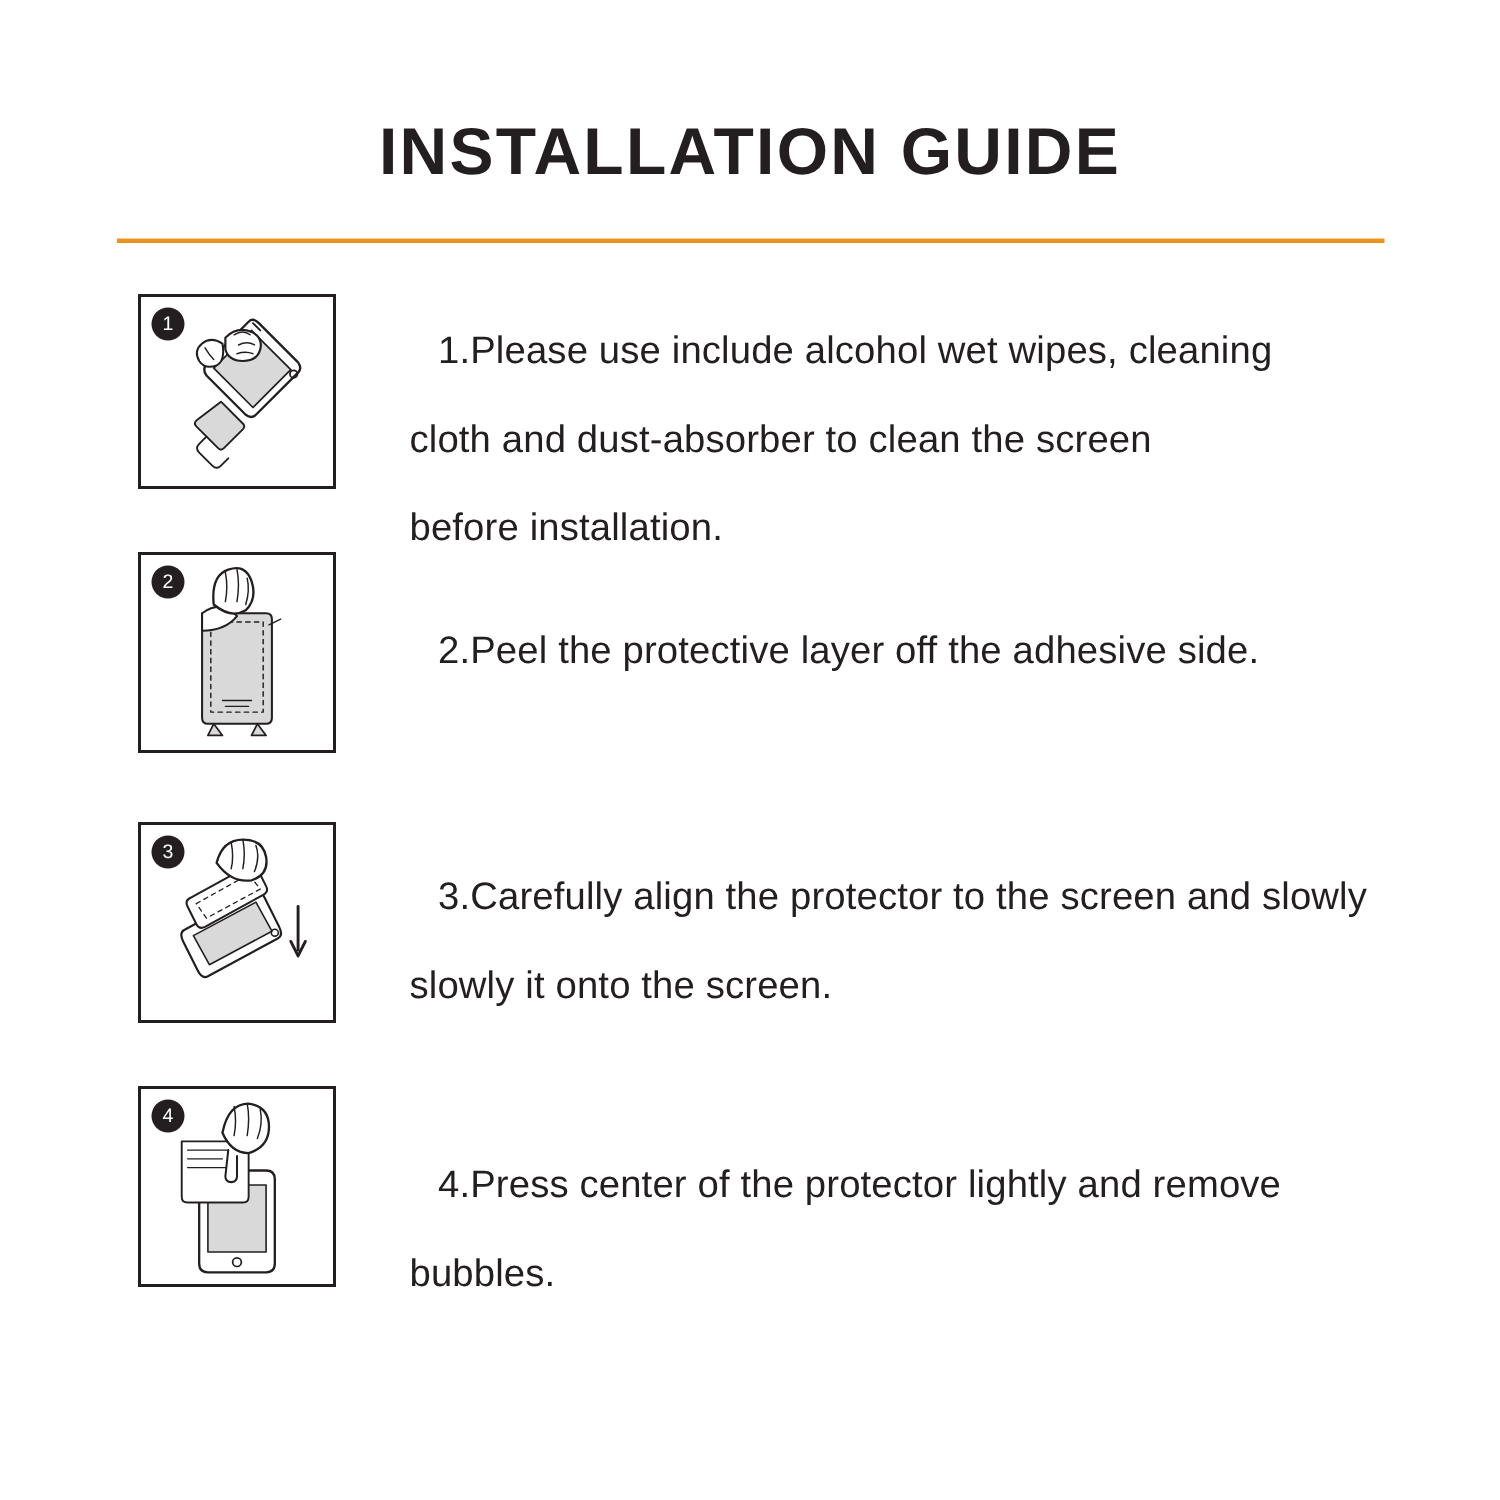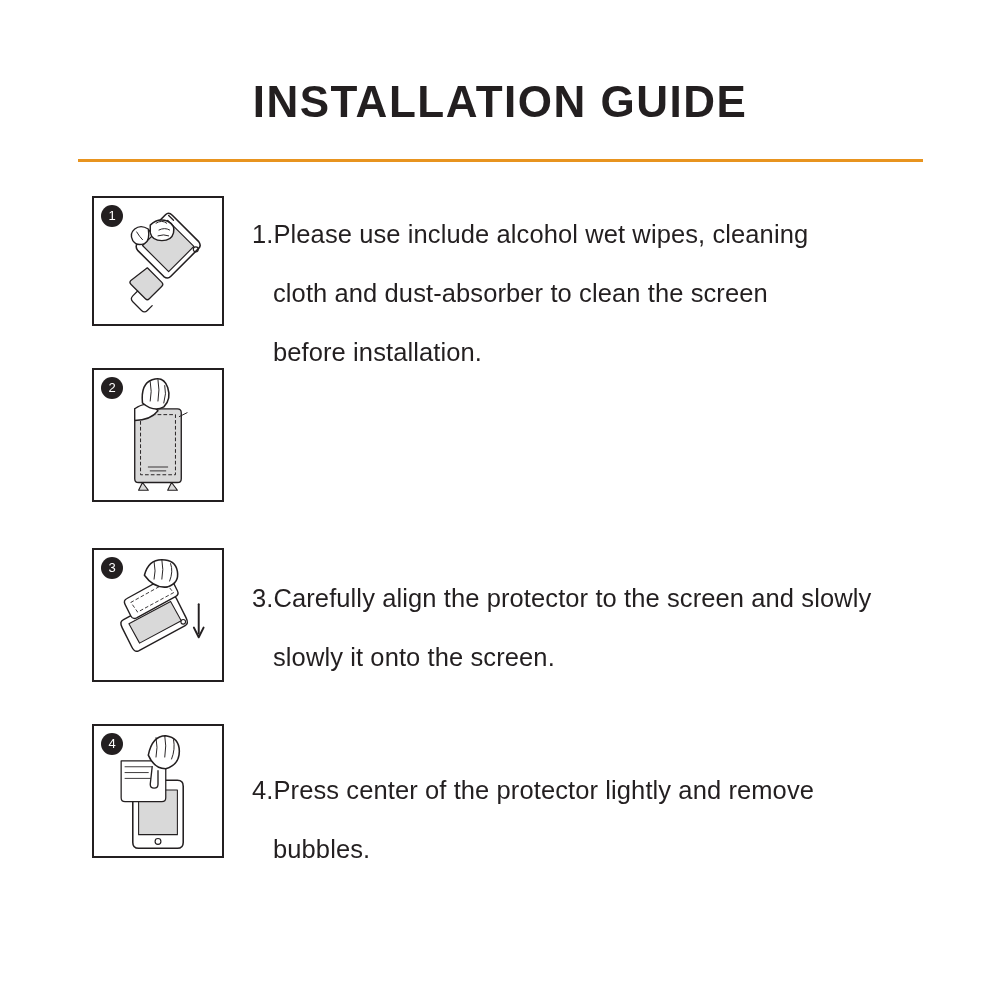--- a/index.html
+++ b/index.html
@@ -113,20 +113,21 @@
     display: block;
     text-indent: 0;
   }
   .indent-block {
     display: block;
     padding-left: 21px;
     margin-top: 23px;
   }
   .first-line {
     display: block;
+    margin-left: 40px;
   }
 </style>
 </head>
 <body>
 
 <div class="page">
 
   <div class="title">INSTALLATION GUIDE</div>
   <div class="rule"></div>
 
@@ -186,20 +187,23 @@
             <path d="M88 48 L96 44" stroke-width="1"></path>
 
             <path d="M50 116 L46 124 L56 124 Z" fill="#d9d9d9" stroke-width="1.2"></path>
             <path d="M80 116 L76 124 L86 124 Z" fill="#d9d9d9" stroke-width="1.2"></path>
 
             <path d="M56 100 L76 100" stroke-width="0.9"></path>
             <path d="M58 104 L74 104" stroke-width="0.9"></path>
           </g>
         </svg>
       </div>
+      <div class="text pad-top-2">
+        <span class="body first-line">2.Peel the protective layer off the adhesive side.</span>
+      </div>
     </div>
 
     <div class="step step-3">
       <div class="thumb tall">
         <div class="badge">3</div>
         <svg class="art" viewBox="0 0 132 134">
           <g fill="none" stroke="#231f20" stroke-width="1.6" stroke-linejoin="round" stroke-linecap="round">
 
             <path d="M30 72 L78 46 Q82 44 85 50 L95 70 Q98 76 94 78 L46 104 Q42 106 39 100 L29 80 Q26 74 30 72 Z" fill="#ffffff" stroke-width="1.5"></path>
             <path d="M36 76 L79 53 L90 73 L47 96 Z" fill="#d9d9d9" stroke-width="1.1"></path>

